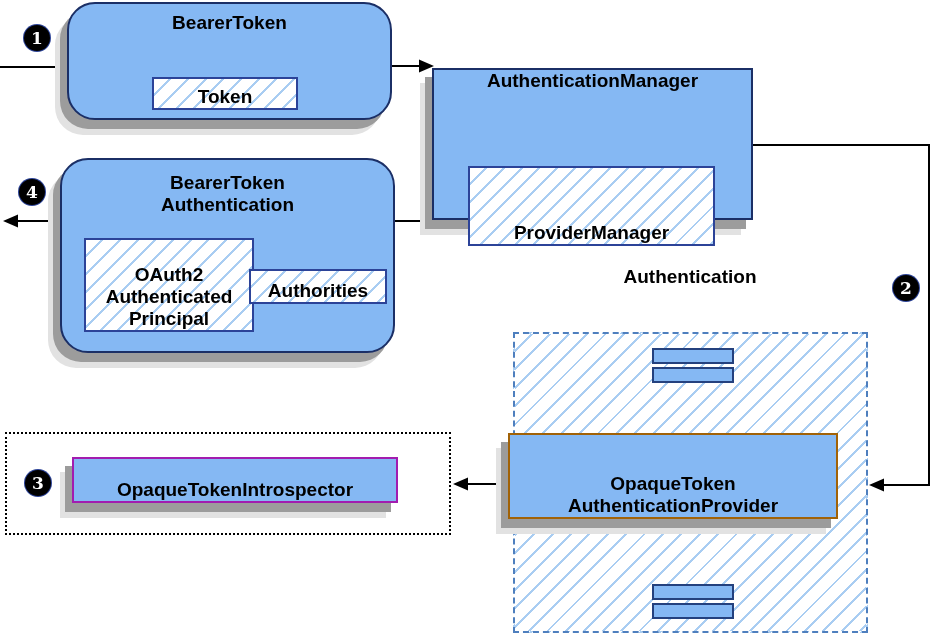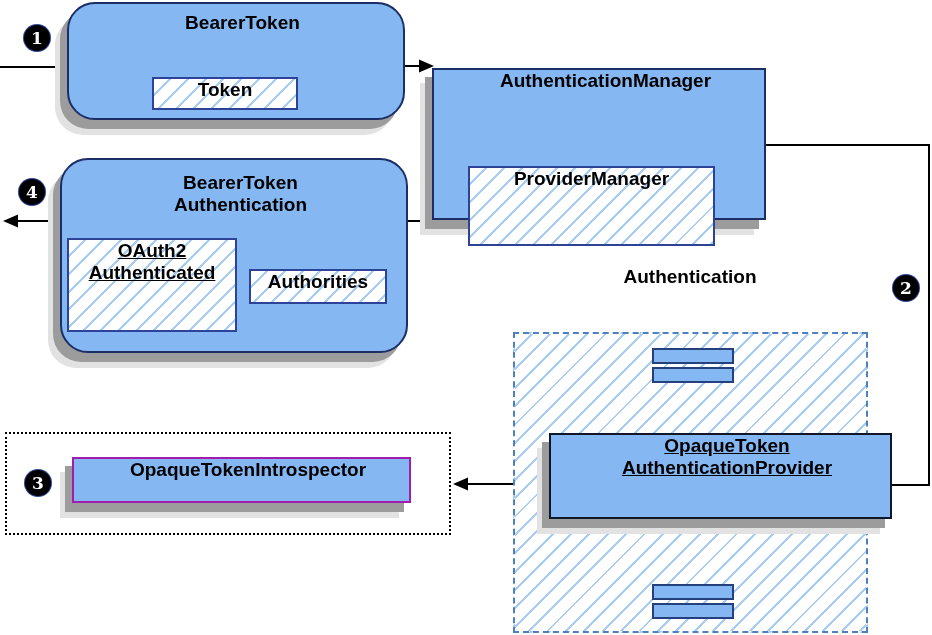--- a/index.html
+++ b/index.html
@@ -4,30 +4,30 @@
 <style>
   html,body{margin:0;padding:0;background:#ffffff;}
   #canvas{
     position:relative;width:932px;height:635px;background:#ffffff;overflow:hidden;
     font-family:"Liberation Sans",sans-serif;color:#000;
   }
   .abs{position:absolute;}
   .t{font-weight:bold;font-size:19px;line-height:22px;text-align:center;color:#000;}
   .t-line{display:block;}
   
-  .blue-fill{background:#85B8F3;padding-left:13px;}
+  .blue-fill{background:#85B8F3;}
   .box-border{border:2px solid #1B2F66;}
   .rounded{border-radius:28px;}
   .shadowed{box-shadow:-7px 9px 0 #9c9c9c,-12px 15px 0 #e2e2e2;}
   
   .hatch{
     background:repeating-linear-gradient(135deg,#ffffff 0px,#ffffff 10.5px,#A9CDF2 10.5px,#A9CDF2 12.5px);
     border:2px solid #2C4398;
   }
-  .center{display:flex;align-items:center;justify-content:flex-start;flex-direction:column;}
+  .center{display:flex;align-items:center;justify-content:flex-end;flex-direction:column;}
   
   .providers{
     background:repeating-linear-gradient(135deg,#ffffff 0px,#ffffff 11px,#A9CDF2 11px,#A9CDF2 13px);
     border:2px dashed #4E7FBE;
   }
   .dotted-box{border:2px dotted #000000;background:transparent;}
   .mini-rect{width:78px;height:12px;background:#85B8F3;border:2px solid #24417E;}
   
   .badge{
     width:26px;height:26px;border-radius:50%;background:#000000;color:#ffffff;
@@ -101,43 +101,44 @@
     <div class="abs hatch center" style="left:34px;top:57px;width:243px;height:76px;margin-top:39px;">
       <span class="t">ProviderManager</span>
     </div>
   </div>
 
   <div class="abs blue-fill box-border rounded shadowed" style="left:60px;top:158px;width:331px;height:191px;">
     <div class="t" style="margin-top:12px;">
       <span class="t-line">BearerToken</span>
       <span class="t-line">Authentication</span>
     </div>
-    <div class="abs hatch center" style="left:5px;top:78px;width:166px;height:90px;text-decoration:underline;">
+    <div class="abs hatch center" style="left:22px;top:78px;width:166px;height:90px;">
       <span class="t">
         <span class="t-line">OAuth2</span>
         <span class="t-line">Authenticated</span>
+        <span class="t-line">Principal</span>
       </span>
     </div>
     <div class="abs hatch center" style="left:187px;top:109px;width:134px;height:31px;">
       <span class="t">Authorities</span>
     </div>
   </div>
 
   <div class="abs t" style="left:585px;top:266px;width:210px;">
     <span class="t-line">Authentication</span>
   </div>
 
   <div class="abs providers" style="left:513px;top:332px;width:351px;height:297px;">
     <div class="abs mini-rect" style="left:137px;top:14px;"></div>
     <div class="abs mini-rect" style="left:137px;top:33px;"></div>
     <div class="abs mini-rect" style="left:137px;top:250px;"></div>
     <div class="abs mini-rect" style="left:137px;top:269px;"></div>
   </div>
 
-  <div class="abs blue-fill center shadowed" style="left:549px;top:433px;width:326px;height:82px;border:2px solid #0f172a;text-decoration:underline;">
+  <div class="abs blue-fill center shadowed" style="left:508px;top:433px;width:326px;height:82px;border:2px solid #a16207;">
     <span class="t">
       <span class="t-line">OpaqueToken</span>
       <span class="t-line">AuthenticationProvider</span>
     </span>
   </div>
 
   <div class="abs dotted-box" style="left:5px;top:432px;width:442px;height:99px;"></div>
   <div class="abs blue-fill center shadowed" style="left:72px;top:457px;width:322px;height:42px;border:2px solid #a21caf;">
     <span class="t">OpaqueTokenIntrospector</span>
   </div>

